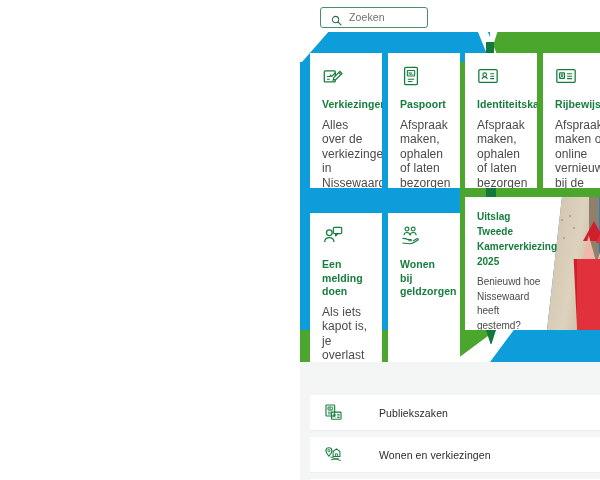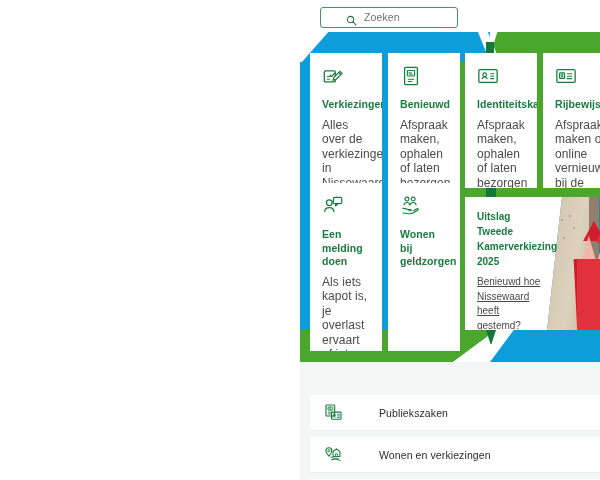--- a/index.html
+++ b/index.html
@@ -14,21 +14,21 @@
   
   #content{
     position:absolute;left:300px;top:0;width:320px;height:480px;
     background:#ffffff;overflow:hidden;
   }
 
   
   .search-wrap{position:absolute;left:20px;top:7px;}
   .search-box{
     display:flex;align-items:center;gap:7px;
-    width:86px;height:19px;padding:0 25px;
+    width:86px;height:19px;padding:0 10px;
     border:1px solid #4b8f68;border-radius:3px;background:#ffffff;
   }
   .search-box .ico{display:block;width:11px;height:11px;flex:none;}
   .search-box .ph{
     font-size:10.5px;color:#6f6f6f;line-height:1;white-space:nowrap;
     letter-spacing:.1px;
   }
 
   
   .banner{position:absolute;left:0px;top:32px;width:320px;height:330px;}
@@ -78,32 +78,32 @@
     margin:0;font-size:12px;line-height:14.5px;color:#4a4a4a;letter-spacing:.05px;
   }
 
   
   .c-r1{top:53px;height:135px;}
   .c-col1{left:10px;width:72px;}
   .c-col2{left:88px;width:72px;}
   .c-col3{left:165px;width:72px;}
   .c-col4{left:243px;width:72px;}
   
-  .c-r2{top:183px;height:168px;}
+  .c-r2{top:213px;height:168px;}
 
   
   .card-promo{
     left:165px;top:197px;width:150px;height:133px;
     background:#ffffff;padding:0;overflow:hidden;position:absolute;
   }
   .card-promo .txt{
     position:absolute;left:12px;top:12px;width:66px;
   }
   .card-promo h3{margin:0 0 6px 0;font-size:10px;line-height:15px;font-weight:bold;color:#167d3c;}
-  .card-promo p{margin:0;font-size:10px;line-height:14.5px;color:#4a4a4a;text-decoration:underline;}
+  .card-promo p{margin:0;font-size:10px;line-height:14.5px;color:#4a4a4a;}
   .photo{
     position:absolute;right:0;top:0;width:68px;height:133px;overflow:hidden;
     clip-path:polygon(22% 0,100% 0,100% 100%,0 100%);
   }
   .photo .sky{position:absolute;left:0;top:0;width:100%;height:100%;background:#2b7fb8;}
   .photo .wallL{position:absolute;left:0;top:0;width:42px;height:100%;
     background:linear-gradient(100deg,#cfc2ac 0%,#ddd2bd 60%,#c6b79f 100%);}
   .photo .wallR{position:absolute;left:42px;top:0;width:10px;height:100%;background:#8f7f6b;}
   .photo .skyR{position:absolute;left:52px;top:0;width:16px;height:100%;
     background:linear-gradient(180deg,#2f86bd 0%,#1f6c9e 100%);}
@@ -190,21 +190,21 @@
 
       <div class="card c-r1 c-col2">
         <span class="card-ico">
           <svg viewBox="0 0 24 24" width="22" height="22" fill="none" stroke="#167d3c" stroke-width="1.4">
             <rect x="5" y="2.5" width="14" height="19" rx="1.4"></rect>
             <rect x="8" y="6" width="8" height="6" rx="0.8" stroke-width="1.2"></rect>
             <text x="12" y="10.8" font-size="4.2" fill="#167d3c" stroke="none" text-anchor="middle" font-family="Liberation Sans, sans-serif" font-weight="bold">NL</text>
             <path d="M8.5 15.5h7M8.5 18h5" stroke-width="1.2"></path>
           </svg>
         </span>
-        <h3>Benieuwd</h3>
+        <h3>Paspoort</h3>
         <p>Afspraak maken, ophalen of laten bezorgen</p>
       </div>
 
       <div class="card c-r1 c-col3">
         <span class="card-ico">
           <svg viewBox="0 0 24 24" width="22" height="22" fill="none" stroke="#167d3c" stroke-width="1.4">
             <rect x="2" y="5" width="20" height="14" rx="1.4"></rect>
             <circle cx="8.4" cy="10.6" r="2" stroke-width="1.2"></circle>
             <path d="M5.4 15.4c.5-1.7 1.7-2.5 3-2.5s2.5.8 3 2.5" stroke-width="1.2"></path>
             <path d="M14.5 9.5h4.2M14.5 12.2h4.2M14.5 14.9h4.2" stroke-width="1.2"></path>

